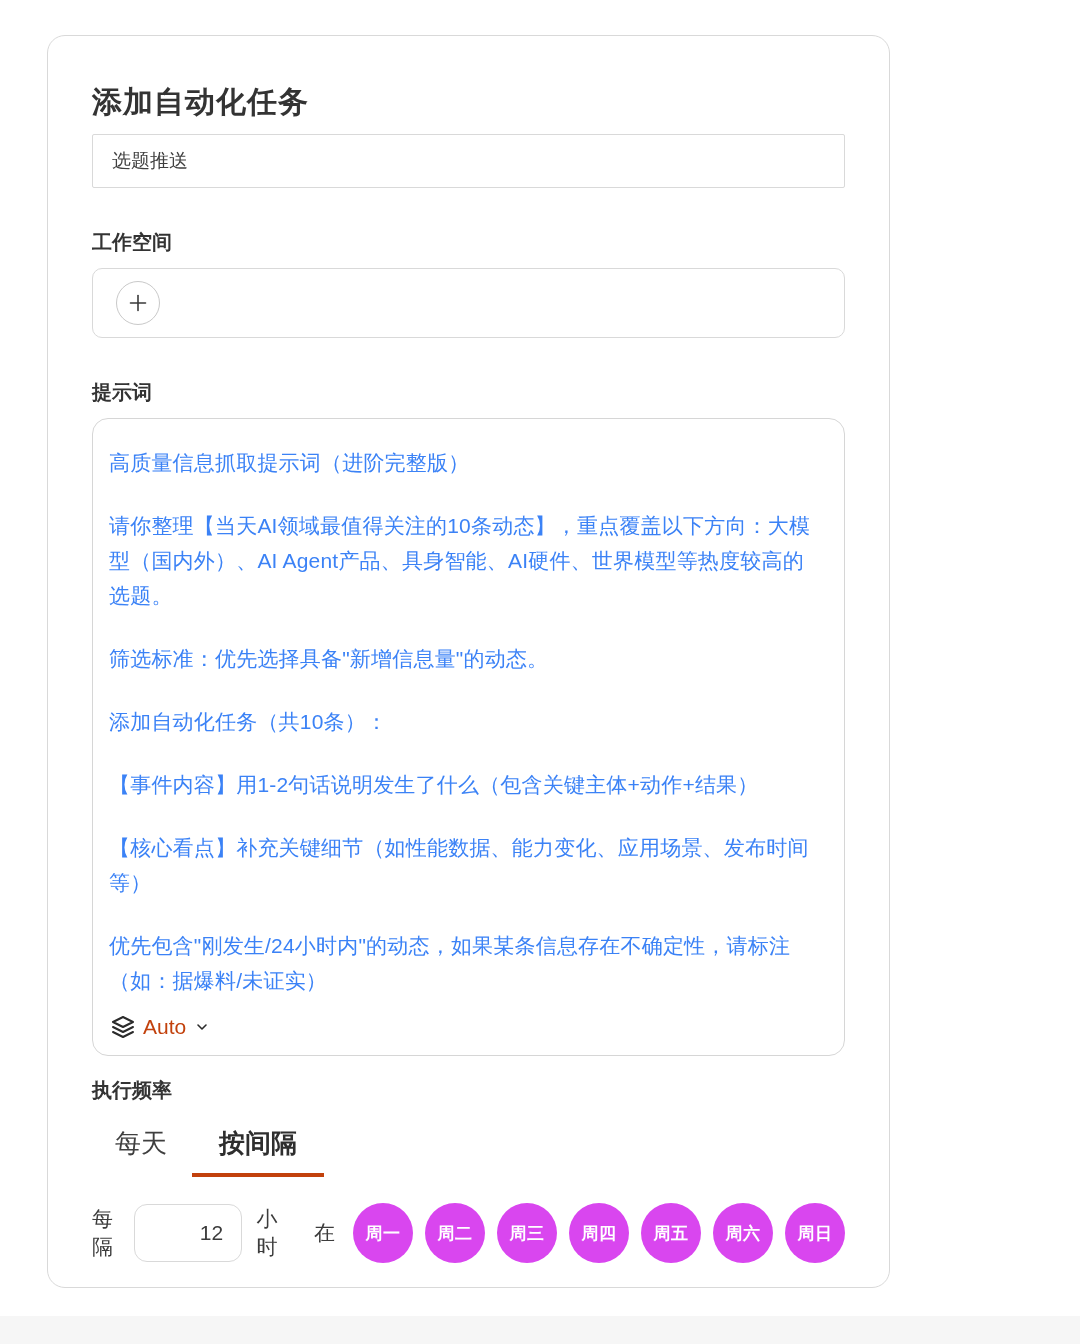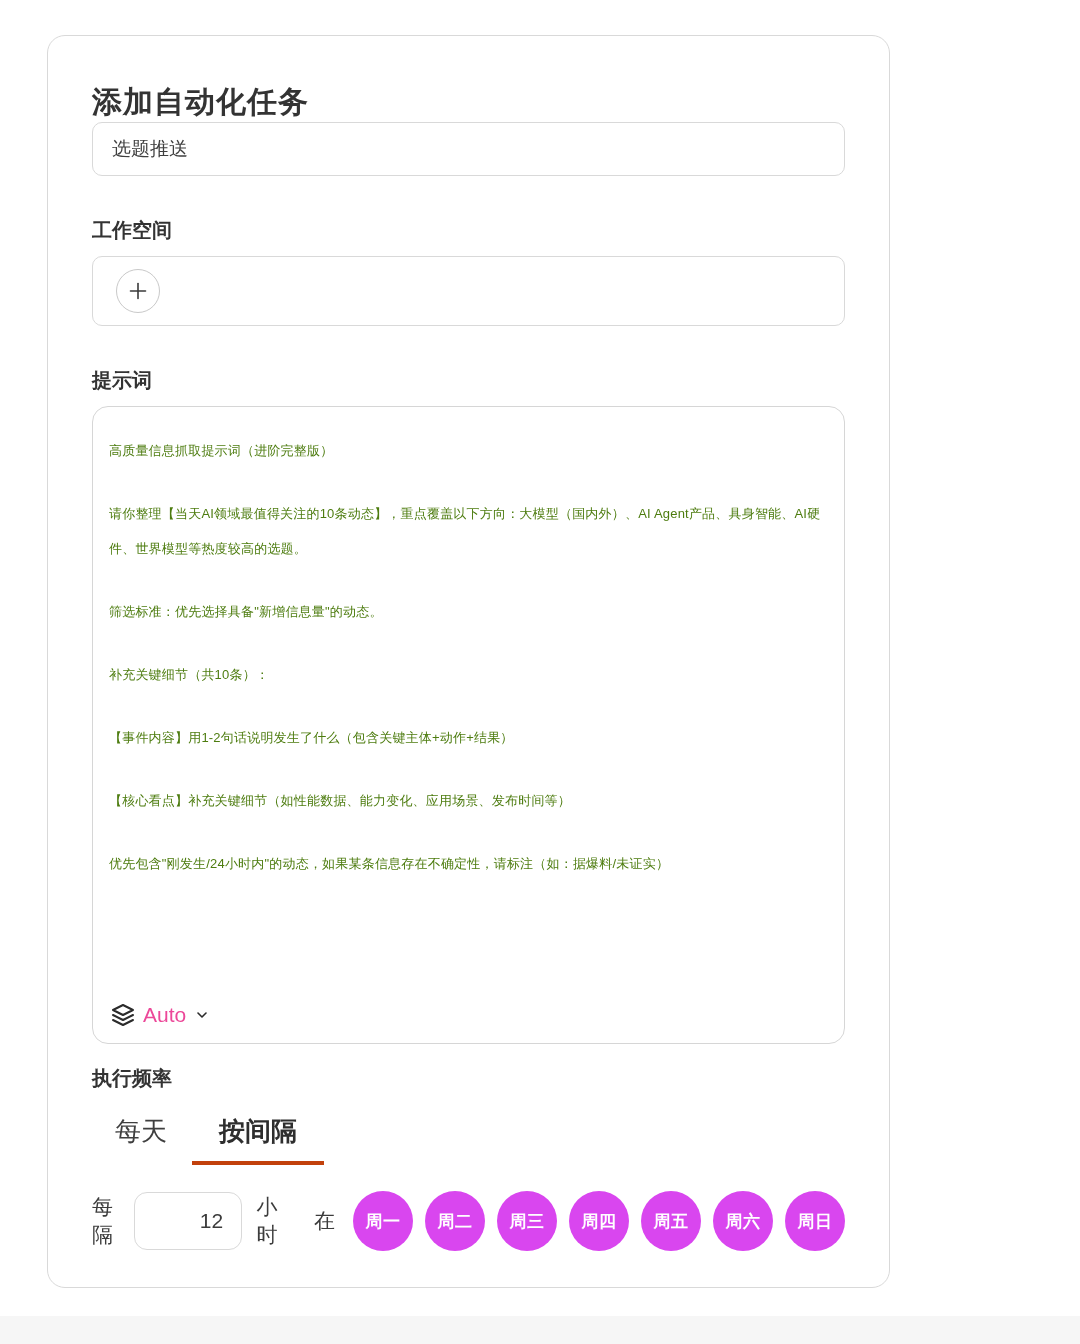--- a/index.html
+++ b/index.html
@@ -38,24 +38,25 @@
   }
   .field-label {
     margin-top: 26px;
     font-size: 20px;
     font-weight: 700;
     color: #333333;
     line-height: 28px;
   }
   .text-input {
     display: block;
+    margin-top: 12px;
     width: 100%;
     height: 54px;
     border: 1px solid #d9d9d9;
-    border-radius: 10px;
+    border-radius: 2px;
     padding: 0 19px;
     font-size: 19px;
     color: #3f3f3f;
     font-family: inherit;
     background: #fff;
     outline: none;
   }
   .label-gap { margin-top: 40px; }
   .workspace-box {
     margin-top: 12px;
@@ -80,39 +81,39 @@
   .prompt-box {
     position: relative;
     margin-top: 12px;
     width: 100%;
     height: 638px;
     border: 1px solid #d6d6d6;
     border-radius: 16px;
     padding: 26px 22px 0 16px;
   }
   .prompt-box p {
-    font-size: 13px;
+    font-size: 21px;
     line-height: 35px;
-    color: #4d7c0f;
+    color: #3b82f6;
     margin-bottom: 28px;
     letter-spacing: 0.2px;
   }
   .model-selector {
     position: absolute;
     left: 18px; bottom: 16px;
     display: flex;
     align-items: center;
     gap: 8px;
     cursor: pointer;
     color: #2b2b2b;
   }
   .model-selector .ms-label {
     font-size: 21px;
     font-weight: 500;
-    color: #ec4899;
+    color: #c2410c;
   }
   .tabs-row {
     margin-top: 22px;
     display: flex;
     align-items: flex-end;
     gap: 25px;
     margin-left: 23px;
   }
   .tab {
     font-size: 26px;
@@ -197,21 +198,21 @@
         </svg>
       </span>
     </div>
   </div>
 
   <div class="field-label label-gap">提示词</div>
   <div class="prompt-box">
     <p>高质量信息抓取提示词（进阶完整版）</p>
     <p>请你整理【当天AI领域最值得关注的10条动态】，重点覆盖以下方向：大模型（国内外）、AI Agent产品、具身智能、AI硬件、世界模型等热度较高的选题。</p>
     <p>筛选标准：优先选择具备"新增信息量"的动态。</p>
-    <p>补充关键细节（共10条）：</p>
+    <p>添加自动化任务（共10条）：</p>
     <p>【事件内容】用1-2句话说明发生了什么（包含关键主体+动作+结果）</p>
     <p>【核心看点】补充关键细节（如性能数据、能力变化、应用场景、发布时间等）</p>
     <p>优先包含"刚发生/24小时内"的动态，如果某条信息存在不确定性，请标注（如：据爆料/未证实）</p>
 
     <div class="model-selector">
       <span style="display:flex;">
         <svg width="24" height="24" viewBox="0 0 24 24" fill="none" stroke="#2b2b2b" stroke-width="2" stroke-linecap="round" stroke-linejoin="round">
           <polygon points="12 2 2 7 12 12 22 7 12 2"></polygon>
           <polyline points="2 12 12 17 22 12"></polyline>
           <polyline points="2 17 12 22 22 17"></polyline>

